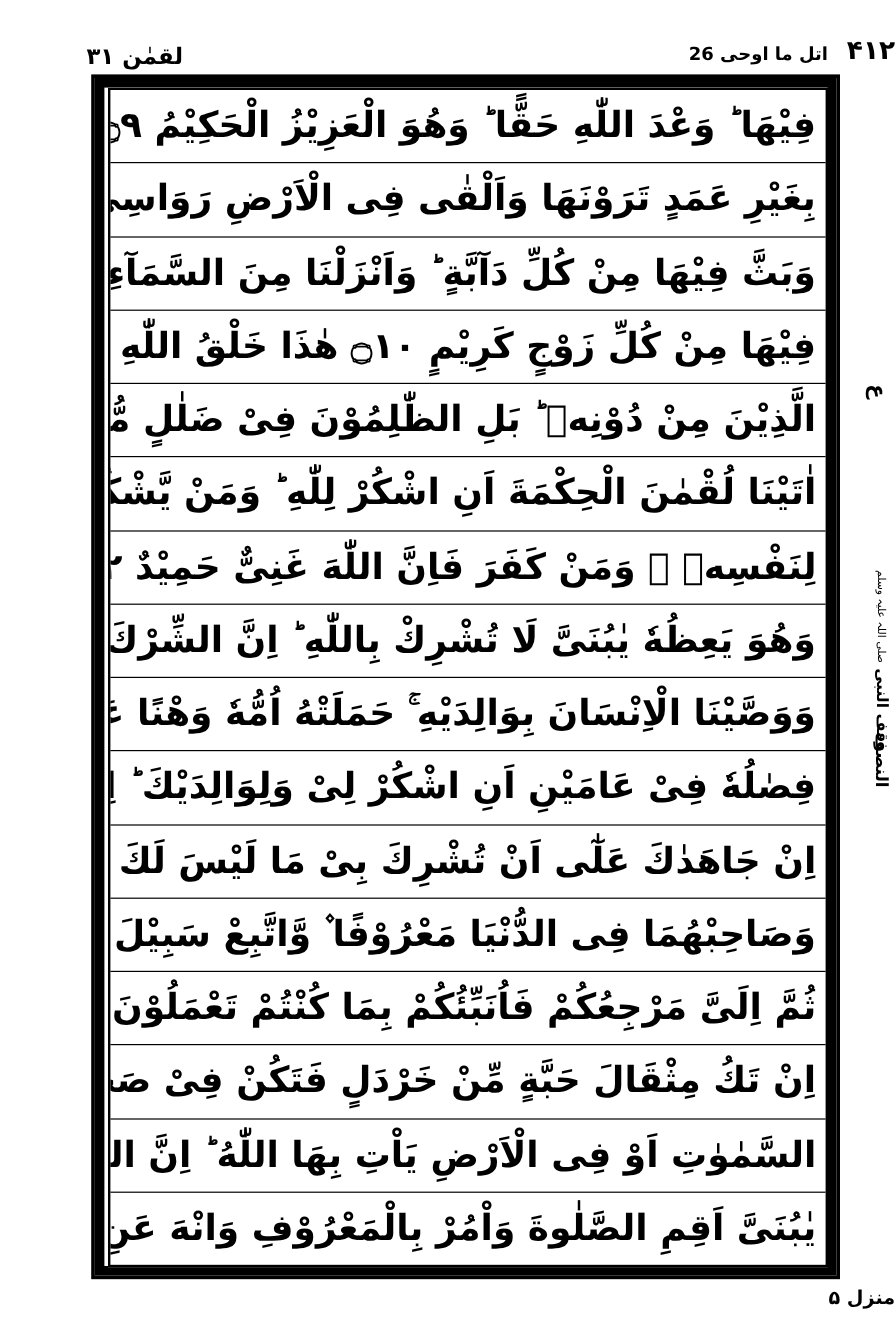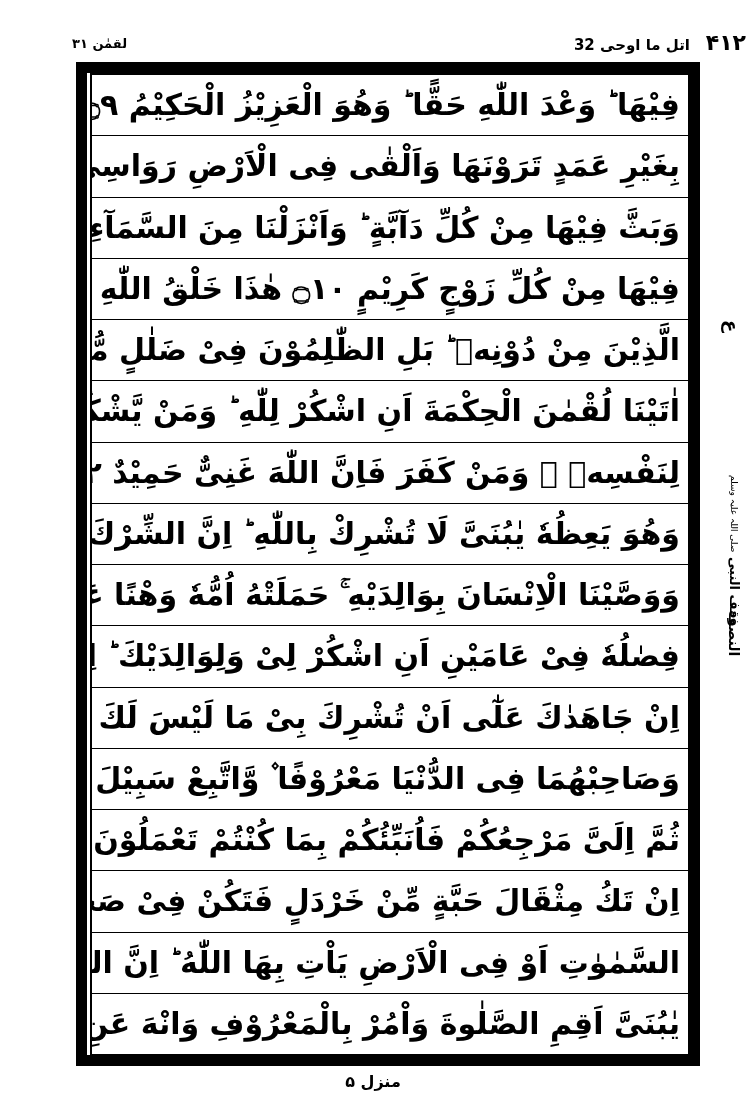--- a/index.html
+++ b/index.html
@@ -1,40 +1,40 @@
 <!DOCTYPE html>
 <html><head>
 <meta charset="utf-8">
 <style>
   html, body { margin: 0; padding: 0; background: #ffffff; }
   body { width: 746px; height: 1108px; position: relative; overflow: hidden; font-family: "DejaVu Sans", sans-serif; color: #000; }
   .hdr { position: absolute; top: 36px; font-weight: bold; color: #000; }
-  .hdr-left { left: 72px; font-size: 13px; }
+  .hdr-left { left: 72px; font-size: 19px; }
   .hdr-center { left: 0; width: 746px; font-size: 22px; top: 30px; letter-spacing: 1px; }
   .hdr-right { right: 56px; font-size: 15px; }
   .frame-outer { position: absolute; left: 76px; top: 62px; width: 624px; height: 1004px; border: 3px solid #000; box-sizing: border-box; background: #fff; }
   .frame-deco { position: absolute; left: 79px; top: 65px; width: 618px; height: 998px; box-sizing: border-box; border: 8px solid #000; }
   .frame-deco::before { content: ""; position: absolute; inset: 1px; border: 2px dashed #fff; }
   .frame-inner { position: absolute; left: 90px; top: 73px; width: 600px; height: 983px; border: 2px solid #000; box-sizing: border-box; background: #fff; display: flex; flex-direction: column; }
   .qline { flex: 1 1 0; border-bottom: 1.5px solid #000; display: flex; align-items: center; justify-content: space-between; direction: rtl; padding: 0 8px; box-sizing: border-box; overflow: hidden; }
   .qline:last-child { border-bottom: none; }
   .qtext { font-family: "DejaVu Sans", sans-serif; font-size: 30px; font-weight: bold; white-space: nowrap; width: 100%; text-align: justify; text-align-last: justify; direction: rtl; line-height: 1; }
   .margin-note { position: absolute; right: 4px; writing-mode: vertical-rl; font-size: 14px; font-weight: bold; color: #000; }
   .mn-ain { top: 320px; font-size: 18px; }
   .mn-waqf { top: 475px; font-size: 13px; }
   .mn-waqf small { font-size: 9px; font-weight: normal; }
   .mn-nisf { top: 610px; font-size: 14px; }
-  .footer { position: absolute; left: 0; width: 746px; top: 1072px; text-align: center; font-size: 16px; font-weight: bold; }
+  .footer { position: absolute; left: 0; width: 746px; top: 1072px; font-size: 16px; font-weight: bold; }
 </style>
 </head>
 <body>
 
 <div class="hdr hdr-left" dir="rtl">لقمٰن ۳۱</div>
 <div class="hdr hdr-center" dir="rtl">۴۱۲</div>
-<div class="hdr hdr-right" dir="rtl">اتل ما اوحی 32</div>
+<div class="hdr hdr-right" dir="rtl">اتل ما اوحی 26</div>
 
 <div class="frame-outer"></div>
 <div class="frame-deco"></div>
 
 <div class="frame-inner">
   <div class="qline">
       <span class="qtext">فِيْهَا ؕ وَعْدَ اللّٰهِ حَقًّا ؕ وَهُوَ الْعَزِيْزُ الْحَكِيْمُ ۝۹ خَلَقَ السَّمٰوٰتِ</span>
     </div>
   <div class="qline">
       <span class="qtext">بِغَيْرِ عَمَدٍ تَرَوْنَهَا وَاَلْقٰى فِى الْاَرْضِ رَوَاسِىَ اَنْ تَمِيْدَ بِكُمْ</span>

